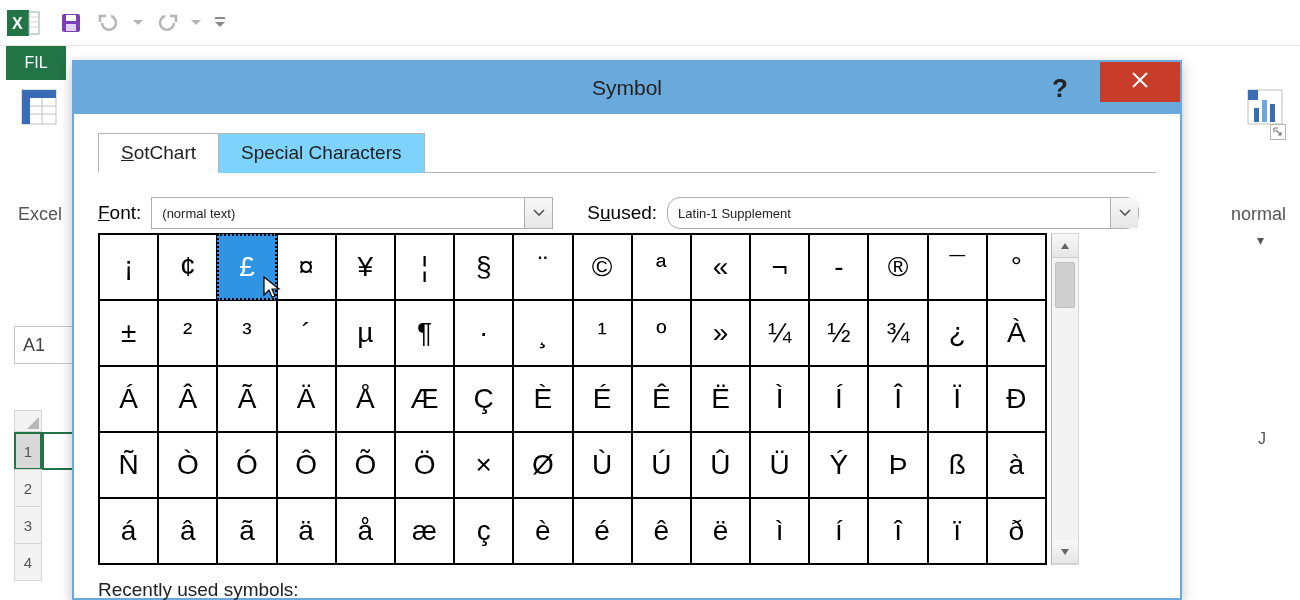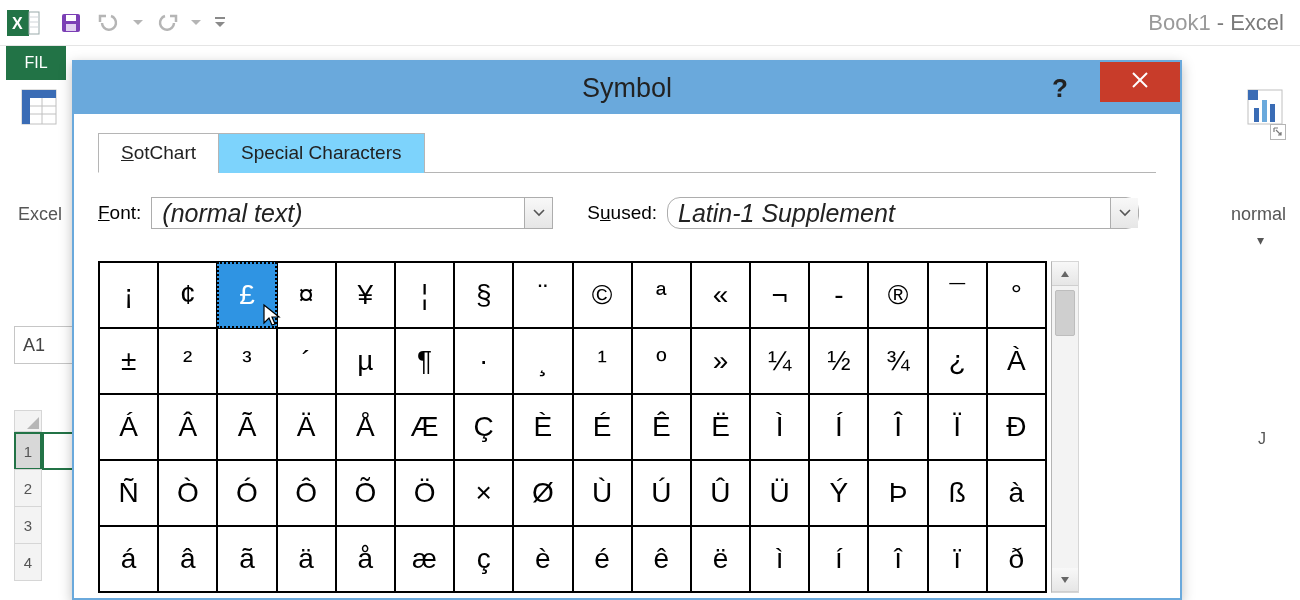--- a/index.html
+++ b/index.html
@@ -25,36 +25,36 @@
   .row-headers { position:absolute; left: 14px; top: 432px; }
   .row-headers .rh { width: 28px; height: 38px; border:1px solid #d6d6d6; background:#f3f3f3; display:flex; align-items:center; justify-content:center; font-size:15px; color:#555; margin-bottom:-1px; }
   .row-headers .rh.first { border:2px solid #227346; background:#d8d8d8; }
   .select-all-tri { position:absolute; left:14px; top:410px; width:28px; height:22px; border:1px solid #d6d6d6; background:#f3f3f3; display:flex; align-items:flex-end; justify-content:flex-end; padding:2px; }
   .select-cell { position:absolute; left:42px; top:432px; width:48px; height:38px; border:2px solid #227346; background:#fff; }
   .col-j { position:absolute; right:34px; top:430px; font-size:16px; color:#555; }
 
   
   .dlg { position:absolute; left: 72px; top: 60px; width: 1110px; height: 540px; background:#fff; border:2px solid #6aa9dc; box-shadow: 0 4px 12px rgba(0,0,0,.25); }
   .dlg-titlebar { height: 52px; background:#6aa9dc; display:flex; align-items:center; justify-content:center; position:relative; }
-  .dlg-title { color:#222; font-size:27px; }
+  .dlg-title { color:#222; font-size:21px; }
   .dlg-help { position:absolute; right: 90px; top: 6px; width: 60px; height: 40px; display:flex; align-items:center; justify-content:center; color:#222; font-size:26px; font-weight:700; }
   .dlg-close { position:absolute; right: 0; top: 0; width: 80px; height: 40px; background:#c83c2a; display:flex; align-items:center; justify-content:center; color:#fff; }
   .dlg-close svg { width:18px; height:18px; }
 
   .dlg-body { padding: 18px 24px 0 24px; }
 
   .tabs { display:flex; border-bottom:1px solid #b5b5b5; }
   .tab { padding: 8px 22px; border:1px solid #b5b5b5; border-bottom:none; background:#7dd3fc; margin-right:-1px; font-size:19px; color:#222; position:relative; top:1px; }
   .tab.active { background:#fff; border-bottom:1px solid #fff; }
   .tab u { text-decoration: underline; }
 
-  .row-controls { display:flex; align-items:center; gap: 10px; margin-top: 24px; margin-bottom: 32px; font-size:19px; }
+  .row-controls { display:flex; align-items:center; gap: 10px; margin-top: 24px; margin-bottom: 4px; font-size:19px; }
   .row-controls .lbl u { text-decoration:underline; }
   .combo { display:flex; align-items:center; height: 32px; border:1px solid #adadad; background:#fff; }
-  .combo .txt { padding: 0 10px; flex:1; font-size:25px; color:#222;font-style:italic; }
+  .combo .txt { padding: 0 10px; flex:1; font-size:13px; color:#222; }
   .combo .arrow { width: 28px; height: 100%; border-left:1px solid #adadad; display:flex; align-items:center; justify-content:center; background:linear-gradient(#f8f8f8,#e6e6e6); }
   .font-combo { width: 402px; }
   .subset-combo { width: 472px; border-radius: 13px; }
 
   .grid-wrap { display:flex; }
   .sym-grid { border:1px solid #000; }
   .sym-row { display:flex; }
   .sym-cell { width: 59.2px; height: 66px; border:1px solid #000; display:flex; align-items:center; justify-content:center; font-size:28px; font-family: Arial, "Segoe UI", sans-serif; background:#fff; cursor:pointer; user-select:none; }
   .sym-cell.sel { background:#2f94e3; color:#fff; border:2px dotted #000; position:relative; }
   .cursor-arrow { position:absolute; left:43px; top:38px; pointer-events:none; }
@@ -107,23 +107,20 @@
   <div class="btn small">
       <svg width="10" height="6">
         <path d="M0 0 L5 5 L10 0" fill="#b5b5b5"></path>
       </svg>
     </div>
   <div class="btn small" style="margin-left:6px;">
     <svg width="12" height="14">
         <line x1="1" y1="2" x2="11" y2="2" stroke="#8a8a8a" stroke-width="2"></line>
         <path d="M1 6 L6 11 L11 6" fill="#8a8a8a"></path>
       </svg>
-  </div>
-  <div class="title-right">
-    <span>Book1</span><span> - Excel</span>
   </div>
 </div>
 
 <div class="ribbon-row">
   <div class="file-tab">FIL</div>
   <div class="ribbon-group">
     <div class="ribbon-btn">
       <svg width="42" height="42" viewBox="0 0 42 42">
           <rect x="4" y="4" width="34" height="34" fill="#fff" stroke="#c0c0c0"></rect>
           <rect x="4" y="4" width="34" height="8" fill="#3a6cb5"></rect>

